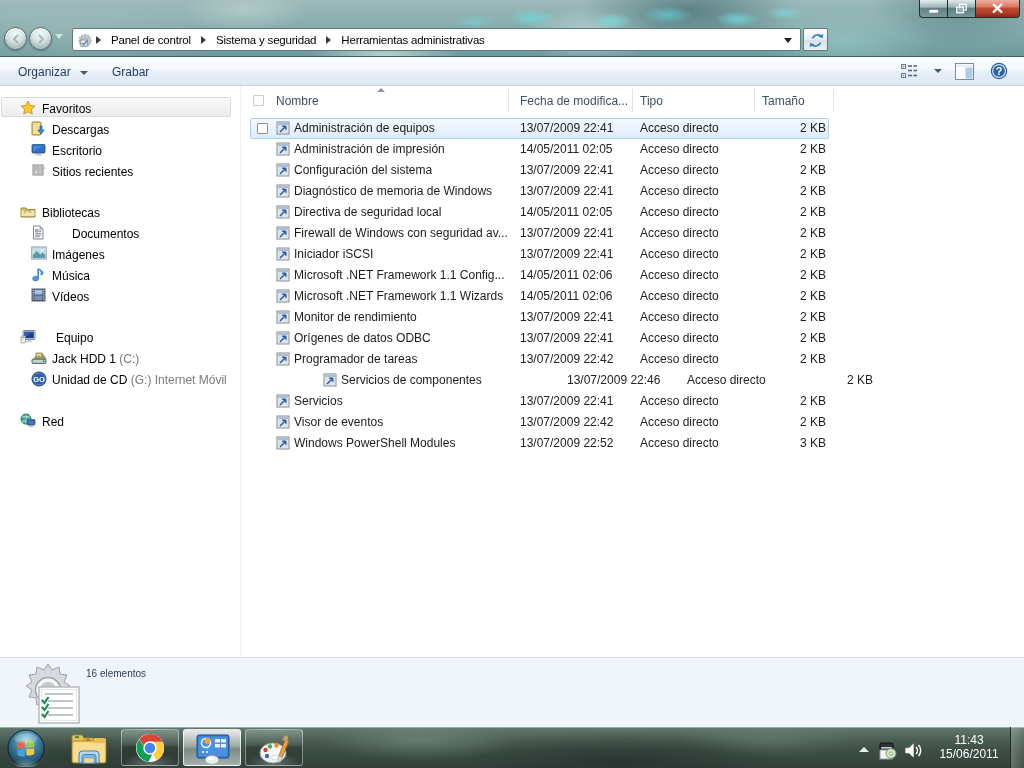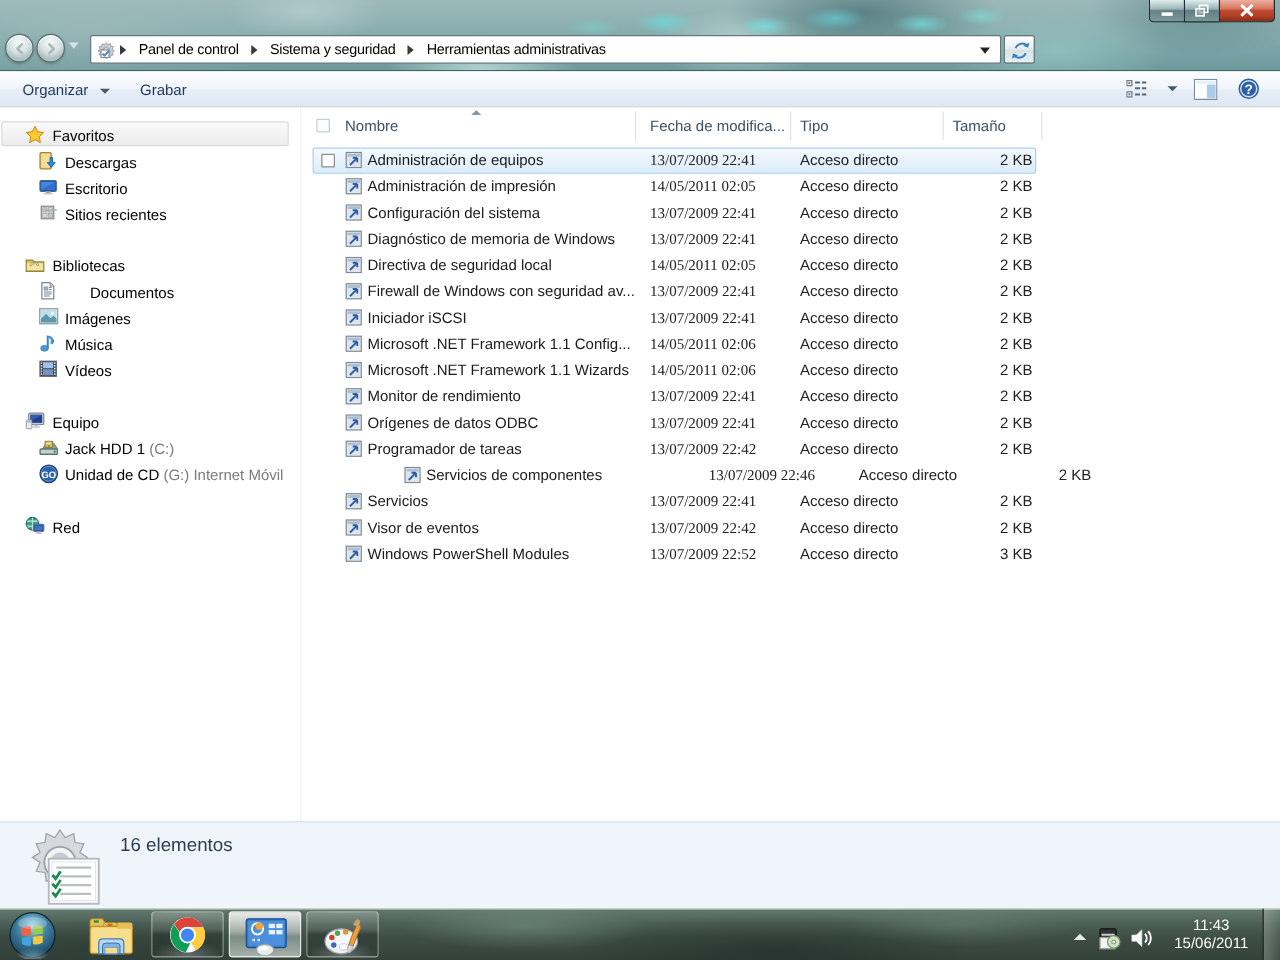--- a/index.html
+++ b/index.html
@@ -1,17 +1,17 @@
 <!DOCTYPE html>
 <html><head>
 <meta charset="utf-8">
 <style>
 * { margin:0; padding:0; box-sizing:border-box; }
 html,body { width:1024px; height:768px; overflow:hidden; font-family:"Liberation Sans", sans-serif; }
-#screen { position:relative; width:1024px; height:768px; background:#fef9c3; transform:translateZ(0); }
+#screen { position:relative; width:1024px; height:768px; background:#bef264; transform:translateZ(0); }
 .abs { position:absolute; }
 
 
 #glass { left:0; top:0; width:1024px; height:57px;
   background:
     radial-gradient(30px 11px at 532px 18px, rgba(110,218,220,.8), rgba(110,218,220,0) 80%),
     radial-gradient(26px 10px at 612px 21px, rgba(118,228,228,.75), rgba(118,228,228,0) 80%),
     radial-gradient(32px 11px at 668px 15px, rgba(100,208,215,.7), rgba(100,208,215,0) 80%),
     radial-gradient(28px 10px at 737px 19px, rgba(115,222,222,.75), rgba(115,222,222,0) 80%),
     radial-gradient(24px 9px at 785px 13px, rgba(125,228,228,.6), rgba(125,228,228,0) 80%),
@@ -81,31 +81,31 @@
 
 
 .hdrlabel { position:absolute; top:94px; font-size:12px; color:#3c5064; }
 .hdrsep { position:absolute; top:89px; width:1px; height:23px; background:#dde4ec; }
 #sortarrow { position:absolute; left:377px; top:88px; width:0; height:0; border-left:4px solid transparent; border-right:4px solid transparent; border-bottom:4px solid #8b98a5; }
 #hdrcheck { position:absolute; left:253px; top:95px; width:11px; height:11px; border:1px solid #c5cdd5; background:#fbfcfd; border-radius:1px; }
 
 
 .row { position:absolute; left:242px; width:600px; height:21px; font-size:12px; color:#1b1b1b; }
 .row .nm { position:absolute; left:52px; top:3px; white-space:nowrap; }
-.row .dt { position:absolute; left:278px; top:3px; color:#222;font-family:Liberation Serif, serif; }
+.row .dt { position:absolute; left:278px; top:3px; color:#222; }
 .row .tp { position:absolute; left:398px; top:3px; color:#222; }
 .row .sz { position:absolute; left:500px; width:84px; top:3px; text-align:right; color:#222; }
 .row .ric { position:absolute; left:34px; top:3px; width:14px; height:14px; }
 #rowsel { position:absolute; left:250px; top:118px; width:579px; height:21px; border:1px solid #a9d1ee; border-radius:2px;
   background:linear-gradient(180deg,#f4f9fe,#dcecfb); }
 #rowselcheck { position:absolute; left:257px; top:123px; width:11px; height:11px; border:1px solid #8e8e8e; background:#fff; border-radius:1px; }
 
 
 #details { left:0; top:657px; width:1024px; height:70px; background:#f0f5fb; border-top:1px solid #d8e1ec; }
-#details .count { position:absolute; left:96px; top:10px; font-size:15px; color:#2c3e50; }
+#details .count { position:absolute; left:86px; top:10px; font-size:10px; color:#2c3e50; }
 
 
 #taskbar { left:0; top:727px; width:1024px; height:41px;
   background:
     radial-gradient(140px 28px at 420px 14px, rgba(140,170,158,.4), rgba(140,170,158,0) 70%),
     radial-gradient(220px 40px at 620px 34px, rgba(25,38,34,.5), rgba(25,38,34,0) 75%),
     radial-gradient(160px 30px at 80px 30px, rgba(30,45,40,.35), rgba(30,45,40,0) 75%),
     radial-gradient(130px 26px at 770px 12px, rgba(120,148,136,.35), rgba(120,148,136,0) 70%),
     linear-gradient(180deg,#637a6f 0%, #4c5f55 30%, #3e4f46 55%, #33413a 100%); }
 #taskbar::before { content:""; position:absolute; left:0; top:0; width:100%; height:1px; background:#a6bcb2; opacity:.8; }
@@ -288,21 +288,21 @@
 <div class="side-item" style="left:52px; top:290px;">Vídeos</div>
 <div class="side-item" style="left:20px; top:329px; width:16px; height:16px;"><svg width="16" height="15" viewBox="0 0 16 15">
           <rect x="3" y="1.5" width="12" height="9" rx="1" fill="#dfe5ea" stroke="#7d868e"></rect>
           <rect x="4.2" y="2.7" width="9.6" height="6.6" fill="#1e3f8f"></rect>
           <path d="M4.2 2.7 l9.6 0 -9.6 5.5z" fill="#3a63b8" opacity="0.8"></path>
           <rect x="7.5" y="10.5" width="3" height="1.6" fill="#aeb6bd"></rect>
           <rect x="6" y="12.1" width="6" height="1.2" fill="#c6ccd2"></rect>
           <rect x="1" y="7" width="4.5" height="7" rx="0.8" fill="#e8ecef" stroke="#858e96" stroke-width="0.7"></rect>
           <rect x="1.8" y="8" width="2.9" height="1" fill="#9aa2aa"></rect>
         </svg></div>
-<div class="side-item" style="left:42px; top:331px;text-align:center;">Equipo</div>
+<div class="side-item" style="left:56px; top:331px;text-align:center;">Equipo</div>
 <div class="side-item" style="left:31px; top:350px; width:16px; height:16px;"><svg width="16" height="15" viewBox="0 0 16 15">
           <rect x="1" y="9" width="14" height="4.5" rx="1" fill="#9fb6ad" stroke="#5d7268"></rect>
           <rect x="2" y="10" width="12" height="2.5" fill="#c2d4cb"></rect>
           <circle cx="12.8" cy="11.2" r="0.9" fill="#3f7f4f"></circle>
           <path d="M3 9 l3-4.5 6 0 3 4.5z" fill="#8aa398" stroke="#5d7268" stroke-width="0.7"></path>
           <rect x="5" y="3" width="6" height="5" fill="#d8b95d" stroke="#8f7a2e" stroke-width="0.7"></rect>
           <rect x="6" y="4" width="4" height="1.5" fill="#f0dfa0"></rect>
           <circle cx="8" cy="6.8" r="1" fill="#6d9f6a"></circle>
         </svg></div>
 <div class="side-item" style="left:52px; top:352px;">Jack HDD 1 <span class="gray">(C:)</span></div>

